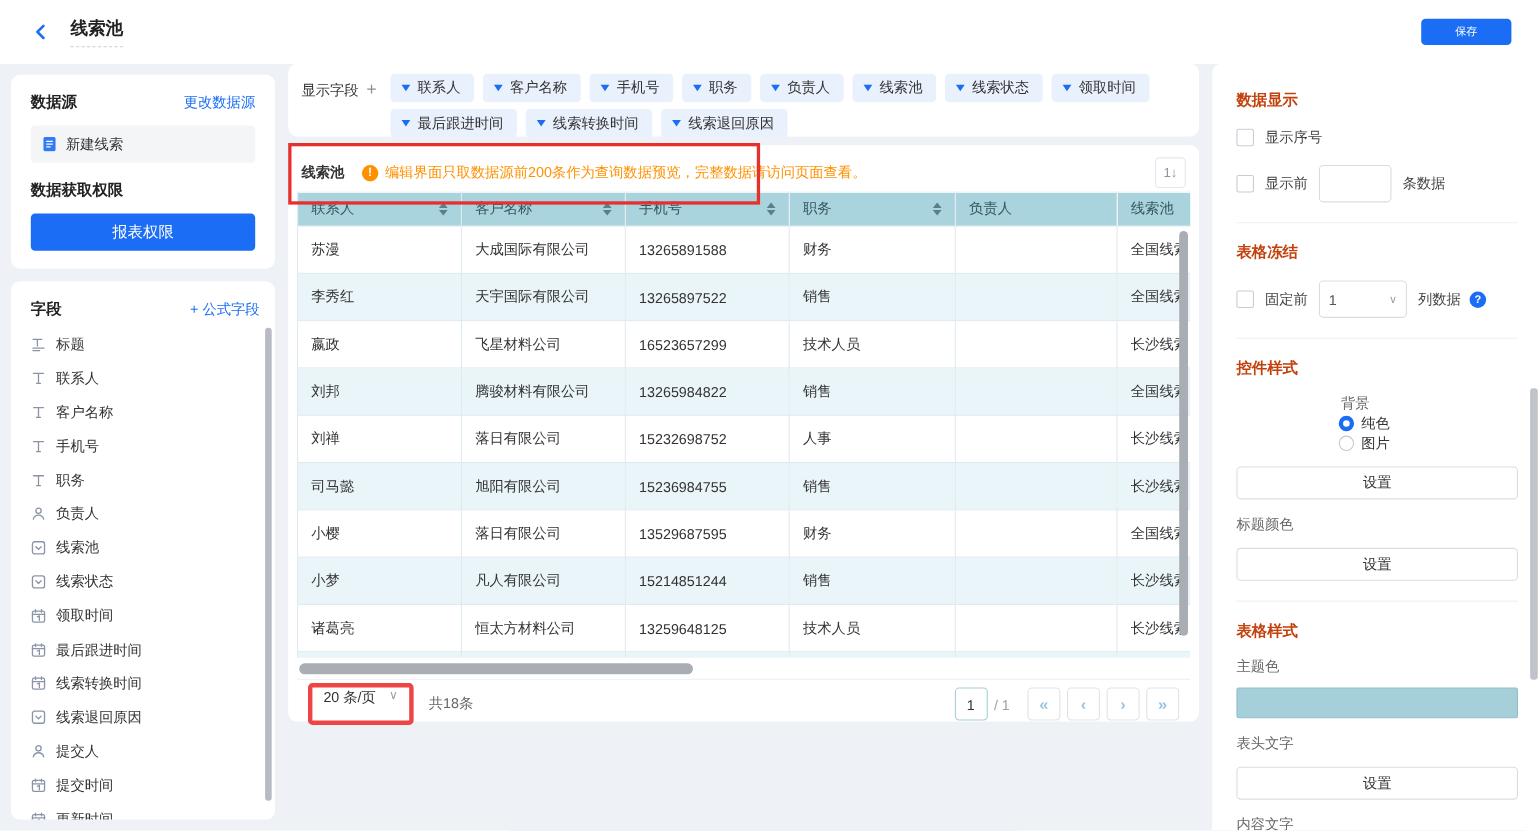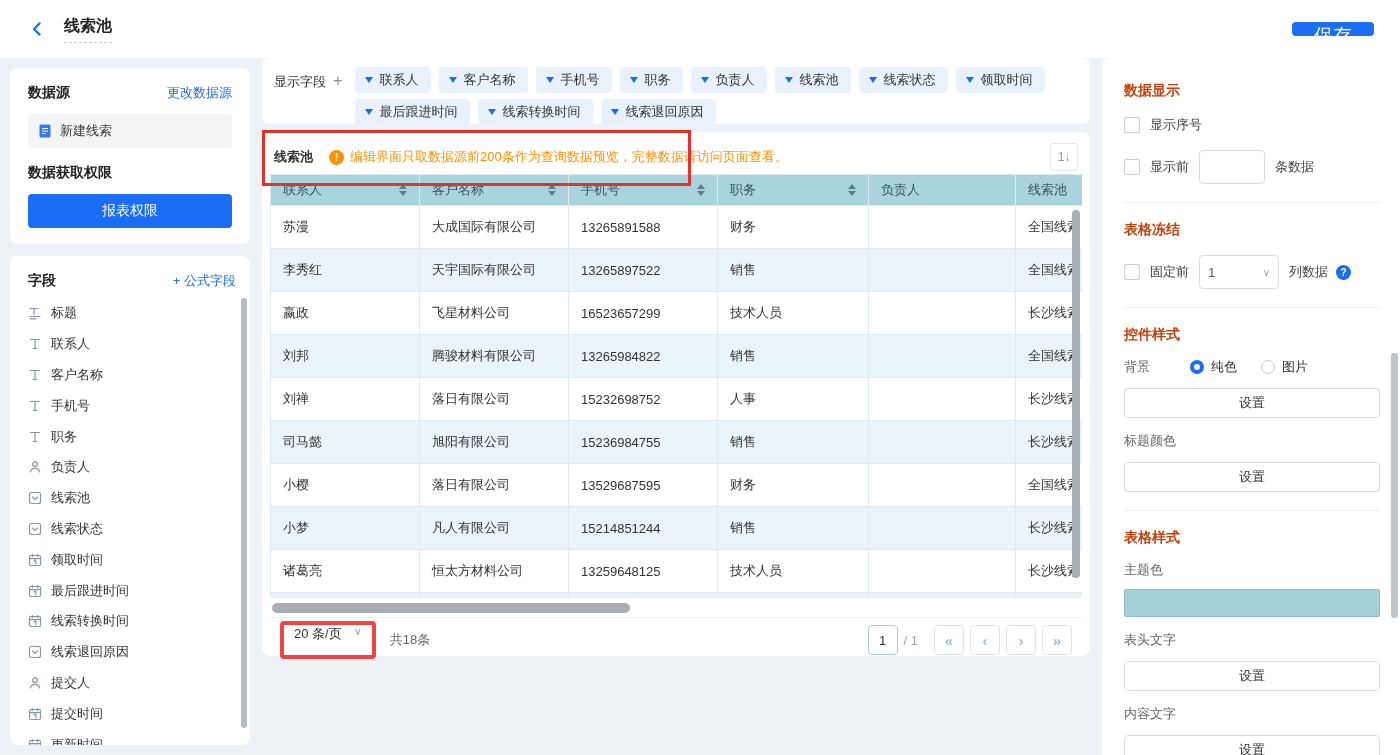--- a/index.html
+++ b/index.html
@@ -6,21 +6,21 @@
   body{font-family:"Liberation Sans","DejaVu Sans",sans-serif;}
   .page{position:relative;width:1400px;height:755px;background:#eef2f7;overflow:hidden;}
 
   
   .topbar{position:absolute;top:0;left:0;right:0;height:58px;background:#fff;
     display:flex;align-items:center;padding:0 26px;box-sizing:border-box;}
   .back-btn{width:22px;height:22px;display:flex;align-items:center;justify-content:center;cursor:pointer;}
   .page-title{margin-left:16px;font-size:16px;font-weight:700;color:#222;
     padding-bottom:5px;border-bottom:1px dashed #c9ced6;}
   .save-btn{margin-left:auto;background:var(--accent);color:#fff;border:none;border-radius:4px;
-    width:82px;height:14px;font-size:19px;cursor:pointer;font-family:inherit;}
+    width:82px;height:24px;font-size:10px;cursor:pointer;font-family:inherit;}
 
   
   .card{background:#fff;border-radius:8px;box-sizing:border-box;}
 
   
   .left{position:absolute;left:10px;top:68px;width:240px;bottom:10px;display:flex;flex-direction:column;}
   .ds-card{padding:16px 18px;flex:0 0 auto;}
   .hdr-row{display:flex;align-items:center;justify-content:space-between;}
   .sec-h{font-size:14px;font-weight:700;color:#222;}
   .link{font-size:13px;color:var(--accent);cursor:pointer;text-decoration:none;}
@@ -99,21 +99,21 @@
   .rp-row{display:flex;align-items:center;margin-top:16px;font-size:13px;color:#444;text-align:center;}
   .cbox{width:14px;height:14px;border:1px solid #c6cdd6;border-radius:2px;background:#fff;
     margin-right:10px;flex:0 0 auto;cursor:pointer;}
   .mini-input{width:64px;height:32px;border:1px solid #d9dde3;border-radius:4px;margin:0 10px;background:#fff;}
   .mini-select{width:62px;height:32px;border:1px solid #d9dde3;border-radius:4px;margin:0 10px;
     display:flex;align-items:center;justify-content:space-between;padding:0 8px;color:#555;cursor:pointer;}
   .mini-select .chev{color:#9aa2ab;font-size:10px;}
   .help{width:15px;height:15px;border-radius:50%;background:var(--accent);color:#fff;font-size:10px;
     font-weight:700;display:flex;align-items:center;justify-content:center;margin-left:8px;cursor:pointer;}
   .divider{border-top:1px solid #eef0f3;margin:18px 0;}
-  .radio-row{display:flex;align-items:center;margin-top:14px;font-size:13px;color:#666;}
+  .radio-row{display:flex;align-items:center;margin-top:14px;font-size:13px;color:#666;flex-direction:column;}
   .radio-row .lbl{width:66px;}
   .radio{width:14px;height:14px;border-radius:50%;box-sizing:border-box;margin-right:7px;cursor:pointer;}
   .radio.on{border:4.5px solid var(--accent);background:#fff;}
   .radio.off{border:1px solid #c2c9d2;background:#fff;}
   .radio-item{display:flex;align-items:center;color:#333;margin-right:24px;}
   .set-btn{margin-top:12px;width:100%;height:30px;background:#fff;border:1px solid #d9dde3;border-radius:4px;
     font-size:13px;color:#333;cursor:pointer;font-family:inherit;display:block;}
   .sub-lbl{margin-top:14px;font-size:13px;color:#666;}
   .swatch{margin-top:10px;height:26px;border:1px solid #93bfc9;border-radius:2px;background:var(--swatch);cursor:pointer;}
   .right-thumb{position:absolute;right:2px;top:295px;height:265px;width:7px;border-radius:3px;background:#c0c4ca;}

